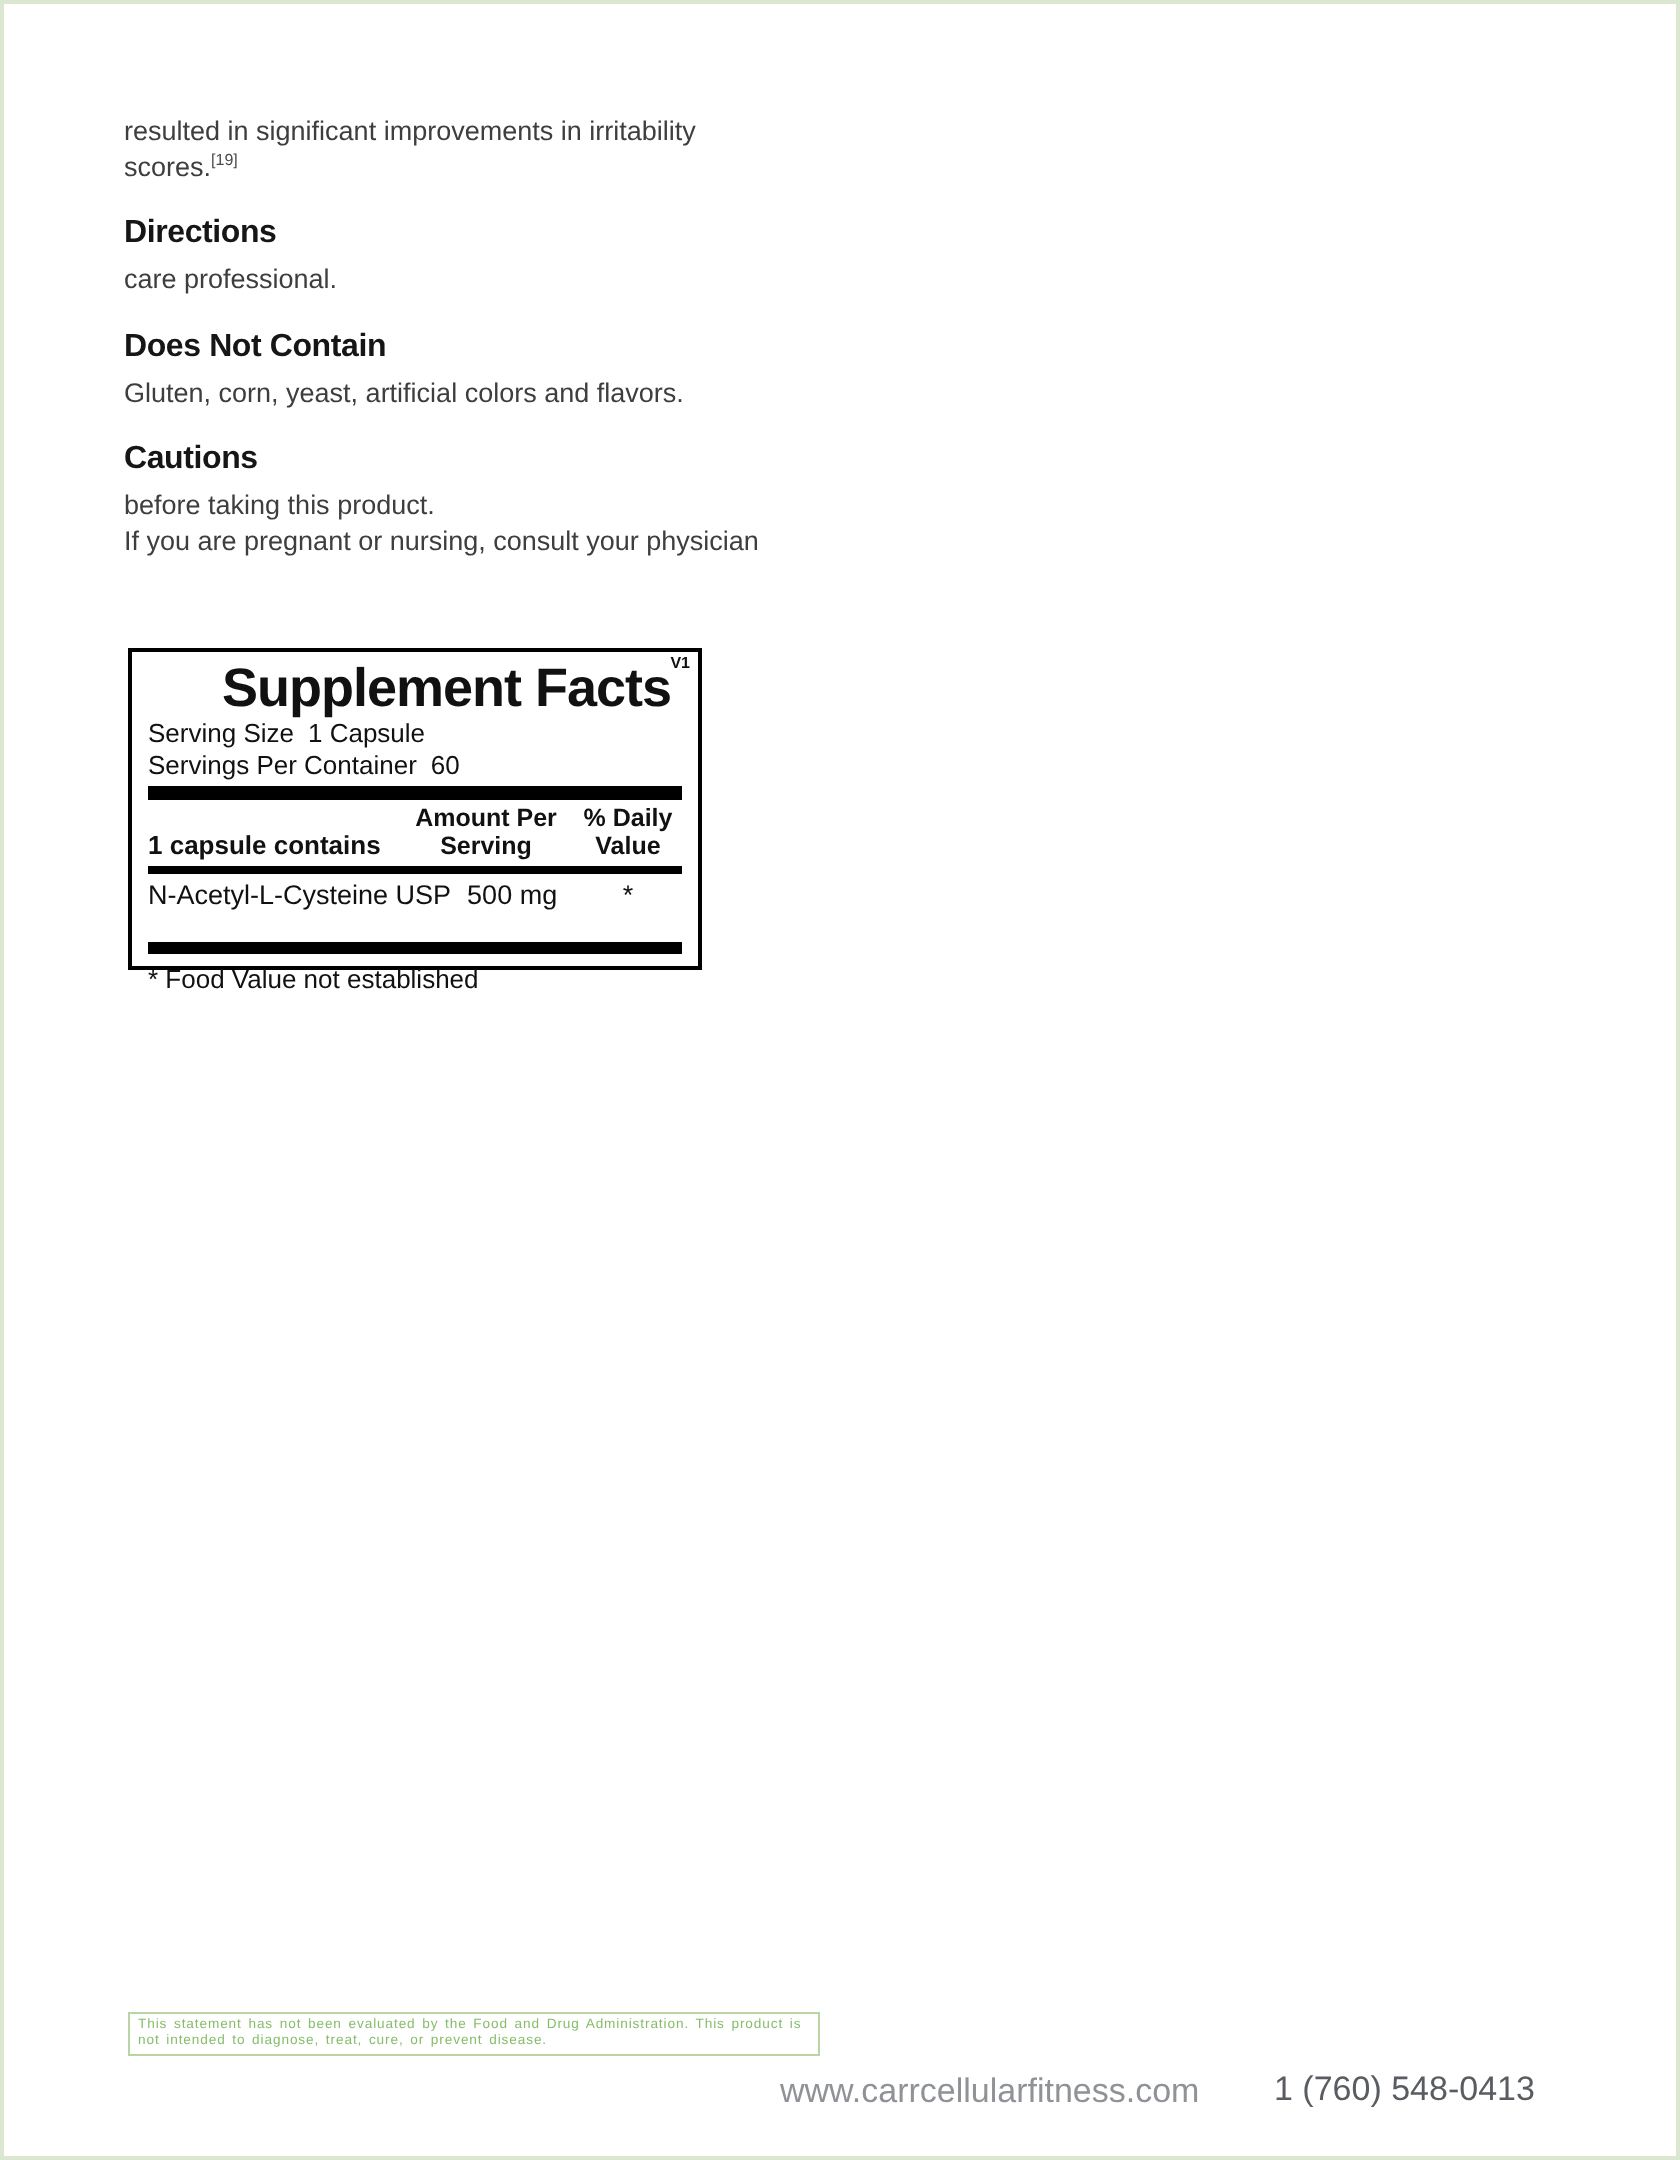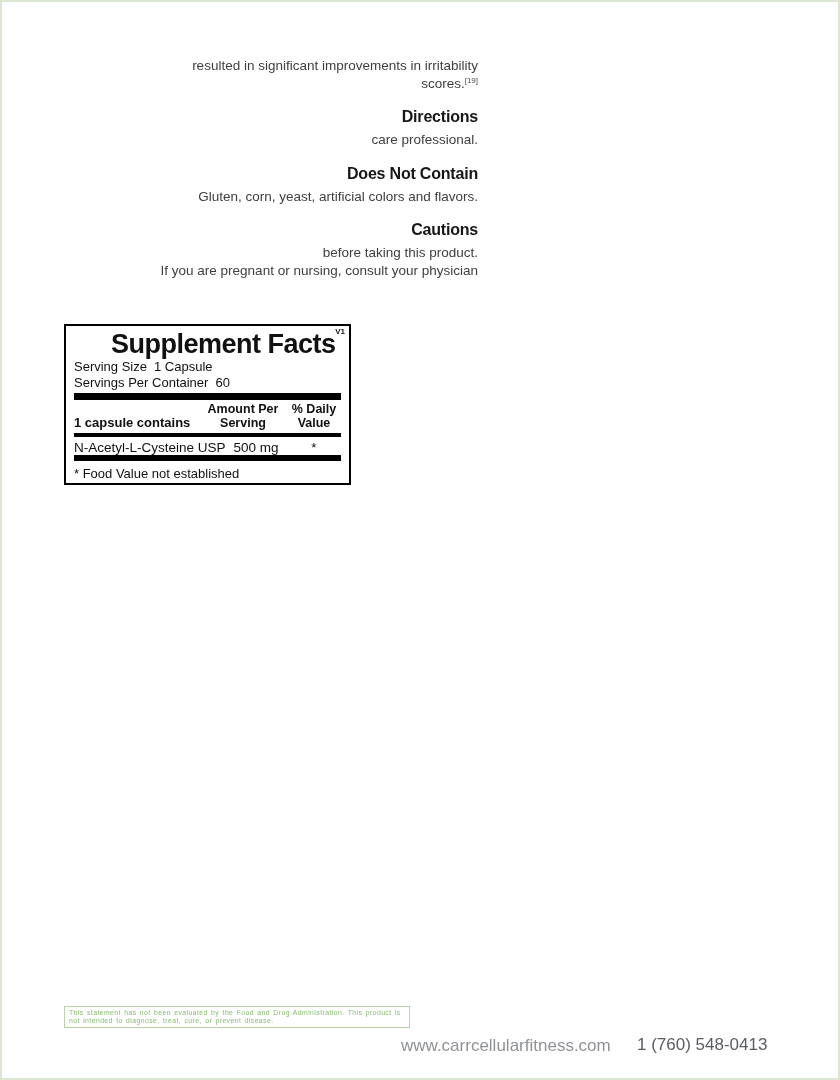--- a/index.html
+++ b/index.html
@@ -10,27 +10,26 @@
     background: #ffffff;
     border: 2px solid #dbe7d0;
     box-sizing: border-box;
     font-family: "Liberation Sans", "DejaVu Sans", sans-serif;
     overflow: hidden;
   }
 
   
   .text-column {
     position: absolute;
-    left: 76px;
+    left: 60px;
     top: 55px;
     width: 400px;
     color: #3e3e3e;
     font-size: 13.5px;
     line-height: 17.5px;
-    text-align: right;
   }
   .body-line { white-space: nowrap; }
   .ref-sup {
     font-size: 8px;
     vertical-align: super;
     line-height: 0;
     color: #4a4a4a;
   }
   .section-heading {
     margin-top: 14px;
@@ -101,21 +100,21 @@
   .col-dv {
     width: 54px;
     text-align: center;
     font-size: 12.5px;
     font-weight: 700;
     line-height: 14px;
   }
   .ingredient-row {
     display: flex;
     align-items: flex-end;
-    padding: 3px 0 0 0;
+    padding: 3px 0 16px 0;
     font-size: 13.5px;
   }
   .ingredient-left { flex: 1; white-space: nowrap; }
   .ingredient-amount { margin-left: 8px; }
   .ingredient-dv { width: 54px; text-align: center; }
   .facts-footnote {
     font-size: 13px;
     padding-top: 5px;
   }
 
@@ -141,21 +140,21 @@
     left: 68px;
     top: 1032px;
     color: #22364d;
     font-size: 17.5px;
     font-weight: 700;
     letter-spacing: -0.1px;
     white-space: nowrap;
   }
   .footer-site {
     position: absolute;
-    left: 399px;
+    left: 388px;
     top: 1034px;
     color: #8f9296;
     font-size: 17px;
     white-space: nowrap;
   }
   .footer-phone {
     position: absolute;
     left: 635px;
     top: 1033px;
     color: #595d62;

